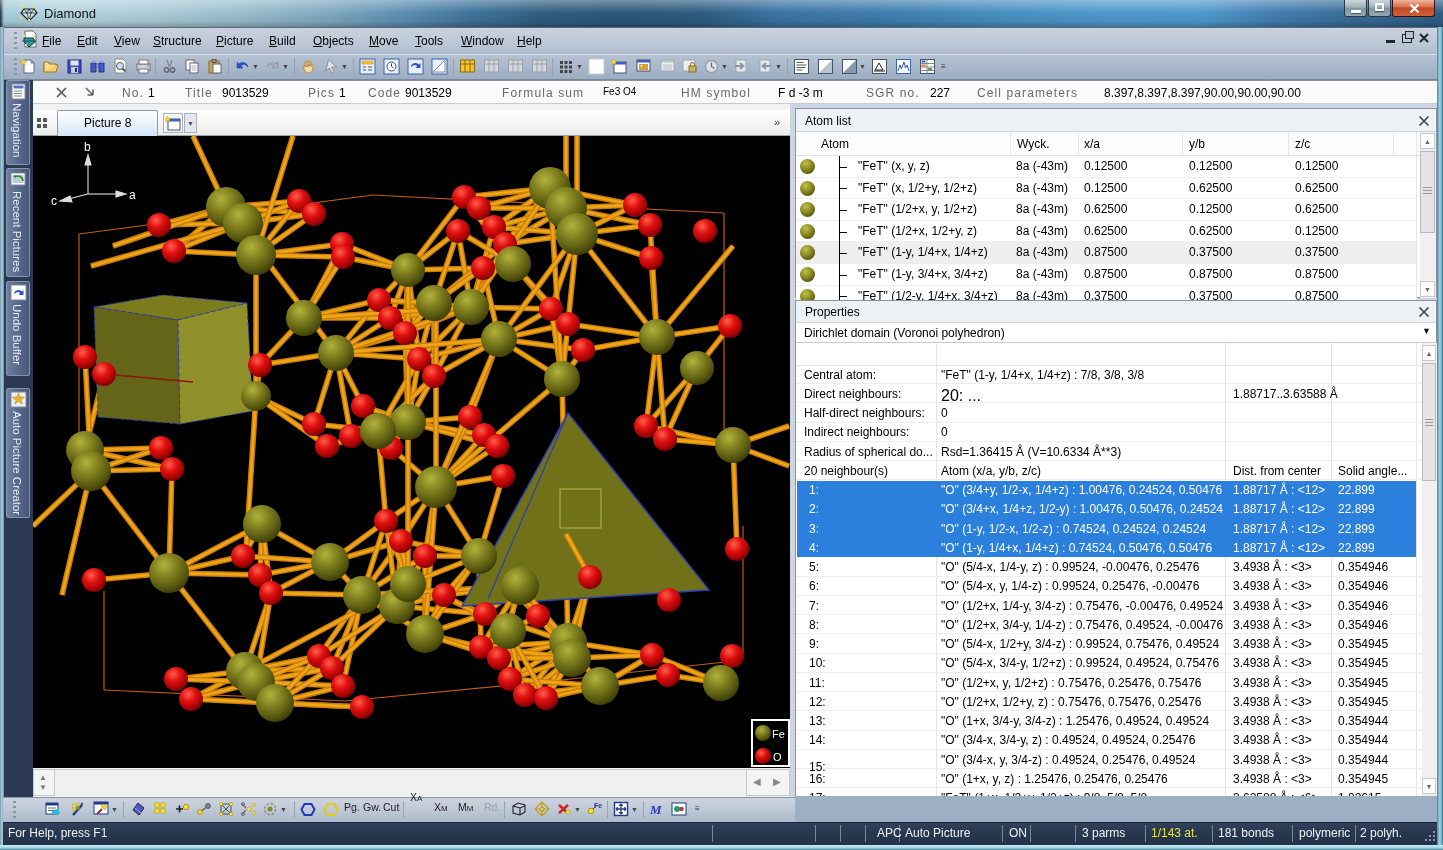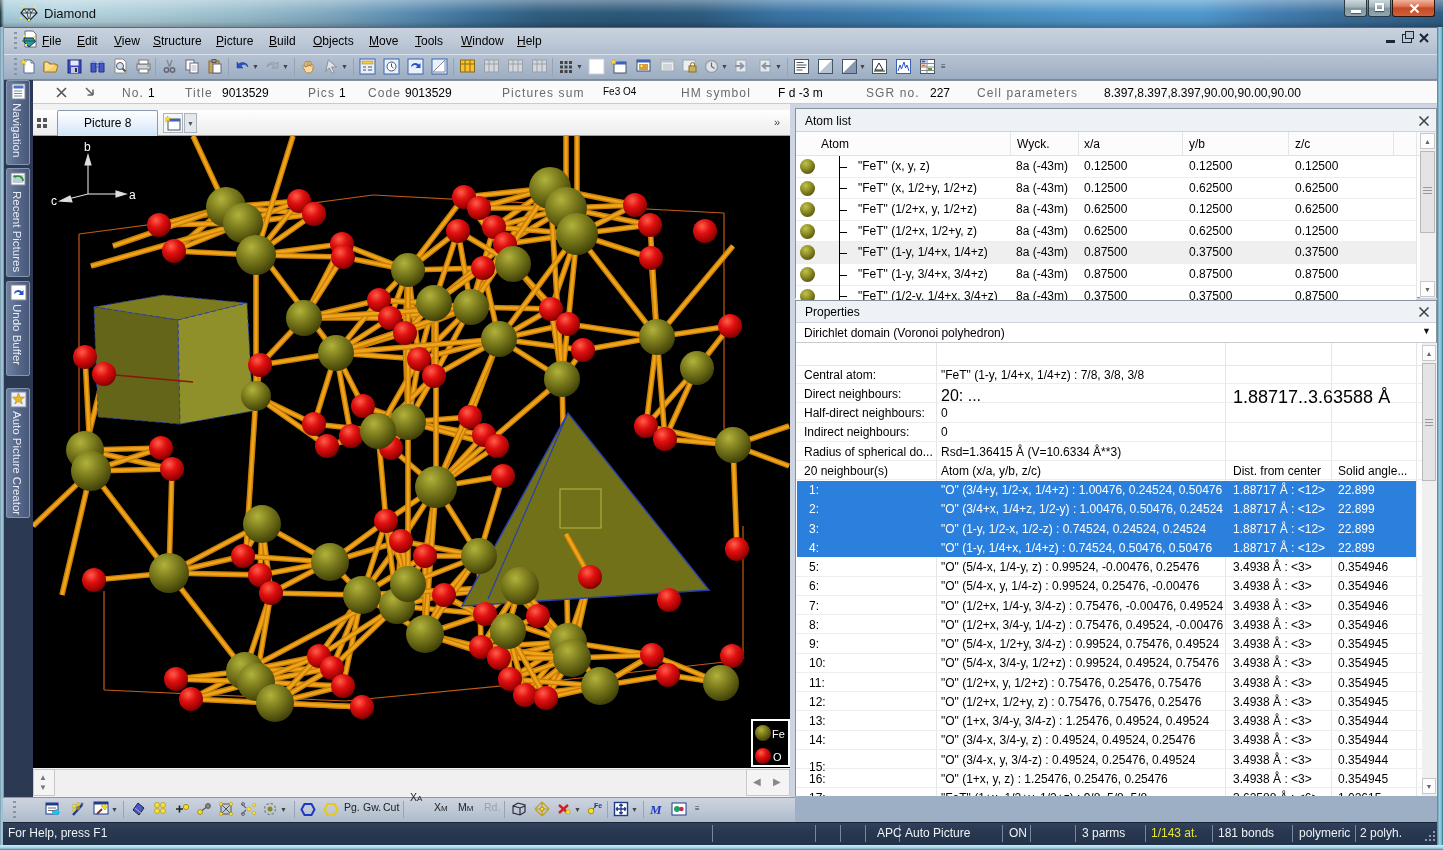--- a/index.html
+++ b/index.html
@@ -252,21 +252,21 @@
       <path d="M4 4l7 7M11 11V5.5M11 11H5.5" stroke="#666" stroke-width="1.6" fill="none"></path>
     </svg></div>
 <div class="abs nw" style="left:122px;top:86px;color:#6a6a6a;font-size:12px;letter-spacing:1.1px">No.</div>
 <div class="abs nw" style="left:148px;top:86px;color:#000;font-size:12px">1</div>
 <div class="abs nw" style="left:185px;top:86px;color:#6a6a6a;font-size:12px;letter-spacing:1.1px">Title</div>
 <div class="abs nw" style="left:222px;top:86px;color:#000;font-size:12px">9013529</div>
 <div class="abs nw" style="left:308px;top:86px;color:#6a6a6a;font-size:12px;letter-spacing:1.1px">Pics</div>
 <div class="abs nw" style="left:339px;top:86px;color:#000;font-size:12px">1</div>
 <div class="abs nw" style="left:368px;top:86px;color:#6a6a6a;font-size:12px;letter-spacing:1.1px">Code</div>
 <div class="abs nw" style="left:405px;top:86px;color:#000;font-size:12px">9013529</div>
-<div class="abs nw" style="left:502px;top:86px;color:#6a6a6a;font-size:12px;letter-spacing:1.1px">Pictures sum</div>
+<div class="abs nw" style="left:502px;top:86px;color:#6a6a6a;font-size:12px;letter-spacing:1.1px">Formula sum</div>
 <div class="abs nw" style="left:603px;top:86px;color:#000;font-size:10px">Fe3 O4</div>
 <div class="abs nw" style="left:681px;top:86px;color:#6a6a6a;font-size:12px;letter-spacing:1.1px">HM symbol</div>
 <div class="abs nw" style="left:778px;top:86px;color:#000;font-size:12px">F d -3 m</div>
 <div class="abs nw" style="left:866px;top:86px;color:#6a6a6a;font-size:12px;letter-spacing:1.1px">SGR no.</div>
 <div class="abs nw" style="left:930px;top:86px;color:#000;font-size:12px">227</div>
 <div class="abs nw" style="left:977px;top:86px;color:#6a6a6a;font-size:12px;letter-spacing:1.1px">Cell parameters</div>
 <div class="abs nw" style="left:1104px;top:86px;color:#000;font-size:12px">8.397,8.397,8.397,90.00,90.00,90.00</div>
 <div class="abs" style="left:0;top:80px;width:33px;height:717px;background:#2b3a52"></div>
 <div class="abs" style="left:0;top:80px;width:4px;height:717px;background:linear-gradient(90deg,#7795a8 0,#a9d2e4 50%,#6d8ba0 100%)"></div>
 <div class="abs" style="left:6px;top:80px;width:24px;height:85px;background:linear-gradient(90deg,#6e7f9e 0,#55678a 55%,#47587a 100%);border:1px solid #8495b2;border-radius:2px">
@@ -1223,21 +1223,21 @@
     <div class="abs" style="left:429px;top:42px;width:1px;height:453px;background:#e4e6ea"></div>
     <div class="abs" style="left:535px;top:42px;width:1px;height:453px;background:#e4e6ea"></div>
     <div class="abs" style="left:620px;top:42px;width:1px;height:453px;background:#e4e6ea"></div>
     <div class="abs" style="left:0;top:64px;width:626px;height:1px;background:#e4e6ea"></div>
     <div class="abs" style="left:0;top:64.0px;width:626px;height:19.25px;border-bottom:1px solid #ededed"></div>
     <div class="abs nw" style="left:8px;top:66.5px;font-size:12px">Central atom:</div>
     <div class="abs nw" style="left:145px;top:66.5px;font-size:12px">"FeT" (1-y, 1/4+x, 1/4+z) : 7/8, 3/8, 3/8</div>
     <div class="abs" style="left:0;top:83.2px;width:626px;height:19.25px;border-bottom:1px solid #ededed"></div>
     <div class="abs nw" style="left:8px;top:85.8px;font-size:12px">Direct neighbours:</div>
     <div class="abs nw" style="left:145px;top:85.8px;font-size:16px">20: ...</div>
-    <div class="abs nw" style="left:437px;top:85.8px;font-size:18px">1.88717..3.63588 Å</div>
+    <div class="abs nw" style="left:437px;top:85.8px;font-size:12px">1.88717..3.63588 Å</div>
     <div class="abs" style="left:0;top:102.5px;width:626px;height:19.25px;border-bottom:1px solid #ededed"></div>
     <div class="abs nw" style="left:8px;top:105.0px;font-size:12px">Half-direct neighbours:</div>
     <div class="abs nw" style="left:145px;top:105.0px;font-size:12px">0</div>
     <div class="abs" style="left:0;top:121.8px;width:626px;height:19.25px;border-bottom:1px solid #ededed"></div>
     <div class="abs nw" style="left:8px;top:124.2px;font-size:12px">Indirect neighbours:</div>
     <div class="abs nw" style="left:145px;top:124.2px;font-size:12px">0</div>
     <div class="abs" style="left:0;top:141.0px;width:626px;height:19.25px;border-bottom:1px solid #ededed"></div>
     <div class="abs nw" style="left:8px;top:143.5px;font-size:12px">Radius of spherical do...</div>
     <div class="abs nw" style="left:145px;top:143.5px;font-size:12px">Rsd=1.36415 Å (V=10.6334 Å**3)</div>
     <div class="abs" style="left:0;top:160.2px;width:626px;height:19.25px;border-bottom:1px solid #ededed"></div>

